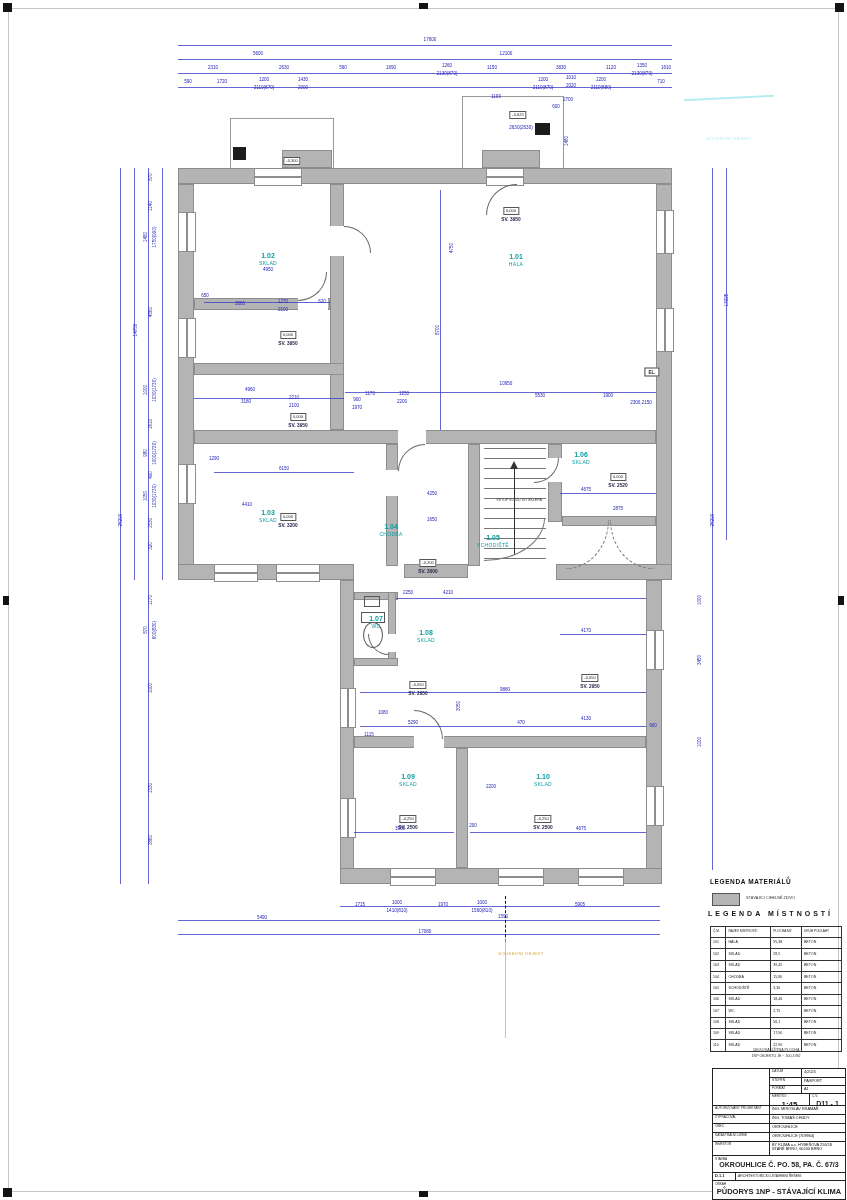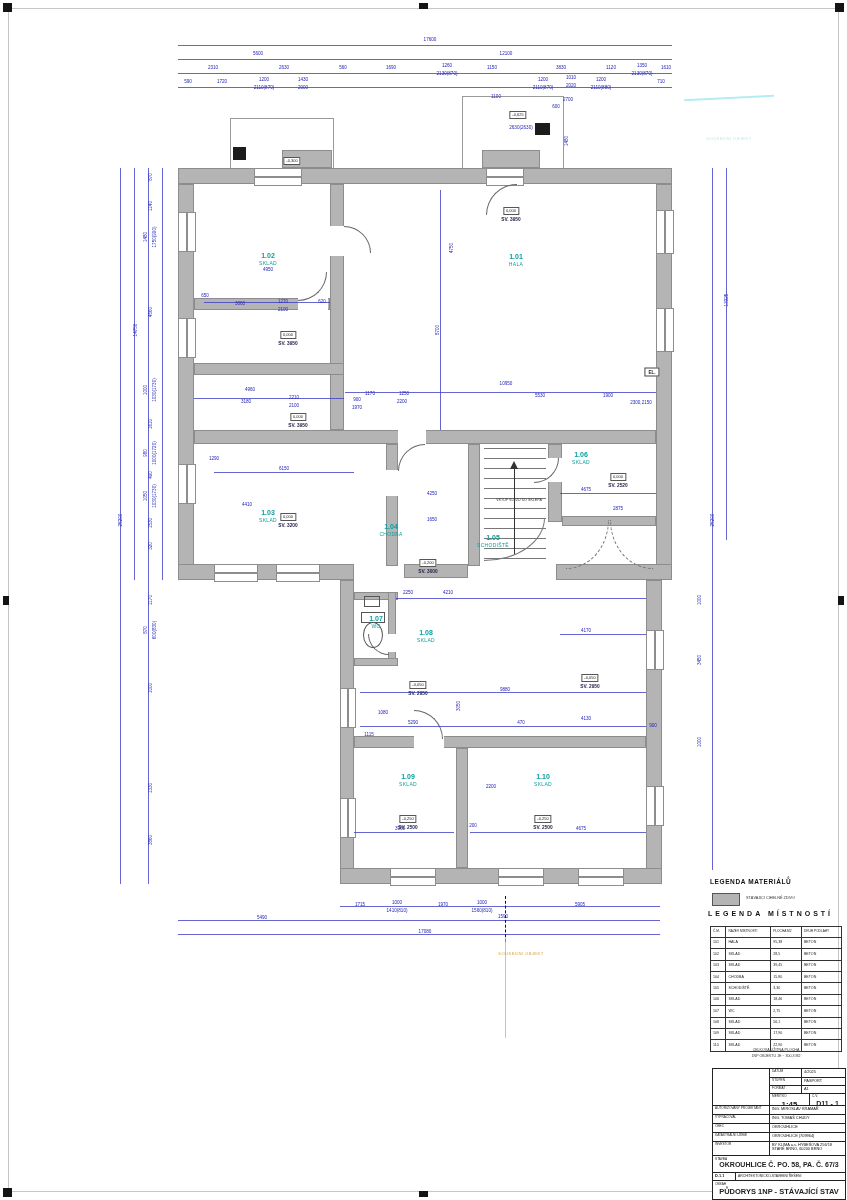--- a/index.html
+++ b/index.html
@@ -503,16 +503,16 @@
       <span class="tb-big" style="margin-top:5px;">OKROUHLICE Č. PO. 58, PA. Č. 67/3</span>
     </div>
     <div class="cell" style="left:0;top:103px;width:22px;height:8px;border-left:none;">
         <span class="tb-val" style="font-weight:bold;">D.1.1</span>
       </div>
     <div class="cell" style="left:22px;top:103px;width:110px;height:8px;">
         <span class="tb-lab" style="font-size:3.4px;padding-top:2px;">ARCHITEKTONICKO-STAVEBNÍ ŘEŠENÍ</span>
       </div>
     <div class="cell" style="left:0;top:111px;width:132px;height:19px;border-left:none;">
       <span class="tb-lab" style="position:absolute;left:0;top:1px;">OBSAH</span>
-      <span class="tb-big" style="margin-top:6px;font-size:7.5px;">PŮDORYS 1NP - STÁVAJÍCÍ STAV</span>
+      <span class="tb-big" style="margin-top:6px;font-size:7.5px;">PŮDORYS 1NP - STÁVAJÍCÍ KLIMA</span>
     </div>
   </div>
 </div>
 
 </body></html>

